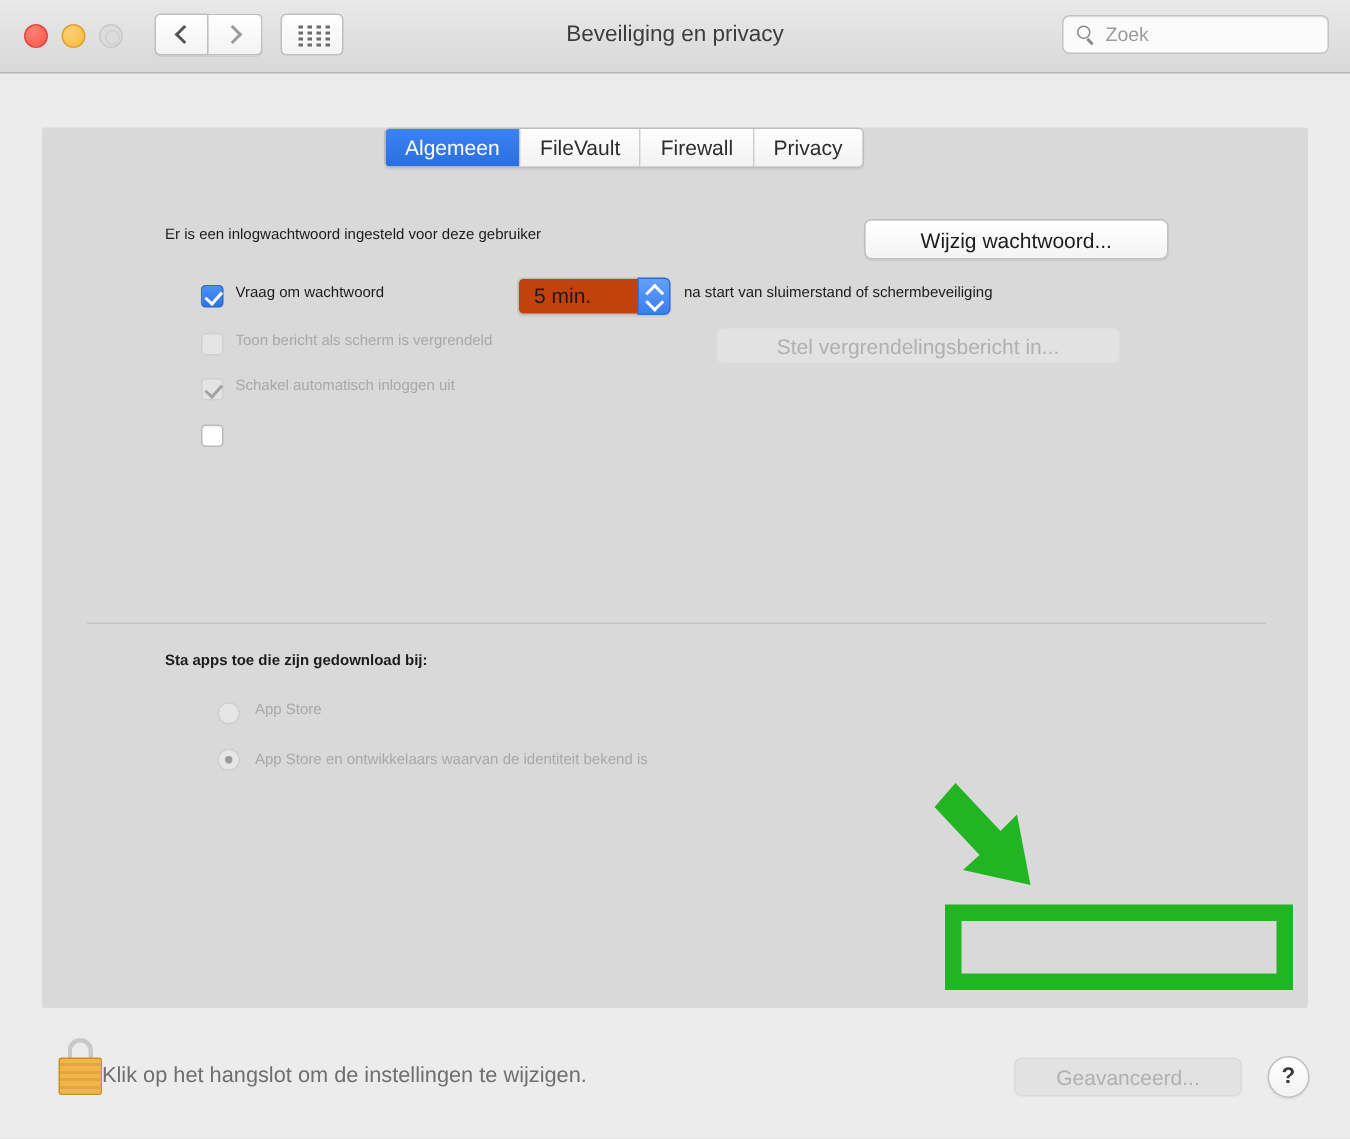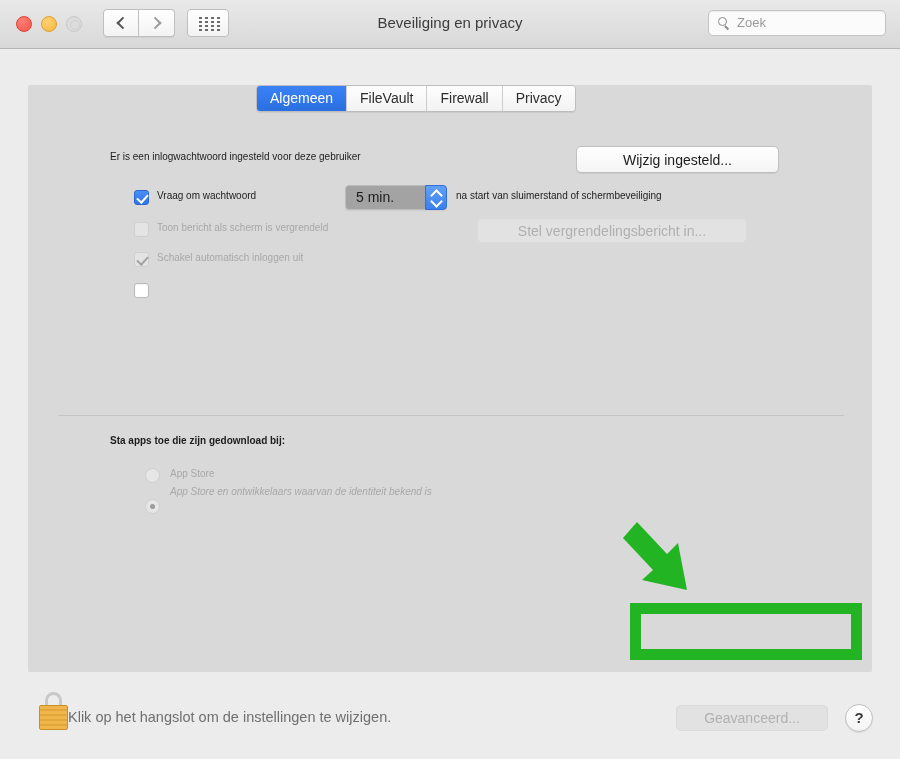--- a/index.html
+++ b/index.html
@@ -257,21 +257,21 @@
     width: 5px; height: 5px;
     border-radius: 50%;
     background: #9b9b9b;
   }
 
   
   #combo {
     position: absolute;
     left: 345px; top: 185px;
     width: 102px; height: 25px;
-    background: #a3a3a3;
+    background: #c2410c;
     border: 1px solid #bdbdbd;
     border-radius: 4px;
     box-sizing: border-box;
     box-shadow: 0 1px 1px rgba(0,0,0,0.06);
   }
   #combo-value {
     position: absolute;
     left: 10px; top: 3px;
     font-size: 14px;
     color: #1c1c1c;
@@ -421,21 +421,21 @@
   <div id="panel"></div>
 
   <div id="tabbar">
     <div class="tab selected">Algemeen</div>
     <div class="tab">FileVault</div>
     <div class="tab">Firewall</div>
     <div class="tab">Privacy</div>
   </div>
 
   <div class="lbl" style="position:absolute; left:110px; top:151px;">Er is een inlogwachtwoord ingesteld voor deze gebruiker</div>
-  <div class="pushbtn" id="change-pw-btn" style="left:576px; top:146px; width:203px; height:27px; line-height:26px;">Wijzig ingesteld...</div>
+  <div class="pushbtn" id="change-pw-btn" style="left:576px; top:146px; width:203px; height:27px; line-height:26px;">Wijzig wachtwoord...</div>
 
   <div class="cbox on" style="left:134px; top:190px;">
     <span class="tick"></span>
   </div>
   <div class="lbl" style="position:absolute; left:157px; top:190px;">Vraag om wachtwoord</div>
 
   <div id="combo">
     <span id="combo-value">5 min.</span>
     <span id="combo-stepper">
       <span class="up"></span>
@@ -459,21 +459,21 @@
   <div id="divider"></div>
 
   <div class="lbl" style="position:absolute; left:110px; top:435px; font-weight:bold;">Sta apps toe die zijn gedownload bij:</div>
 
   <div class="radio" style="left:145px; top:468px;"></div>
   <div class="lbl dim" style="position:absolute; left:170px; top:468px;">App Store</div>
 
   <div class="radio" style="left:145px; top:499px;">
     <span class="dot"></span>
   </div>
-  <div class="lbl dim" style="position:absolute; left:170px; top:486px;font-style:italic;">App Store en ontwikkelaars waarvan de identiteit bekend is</div>
+  <div class="lbl dim" style="position:absolute; left:170px; top:501px;">App Store en ontwikkelaars waarvan de identiteit bekend is</div>
 
   <svg id="annot-arrow" viewBox="0 0 105 85">
     <polygon points="22,4 52,36 63,25 72,72 27,62 38,52 8,20" fill="#22b422"></polygon>
   </svg>
   <div id="annot-box"></div>
 
   <div id="lock-icon">
     <span class="shackle"></span>
     <span class="body"></span>
   </div>

